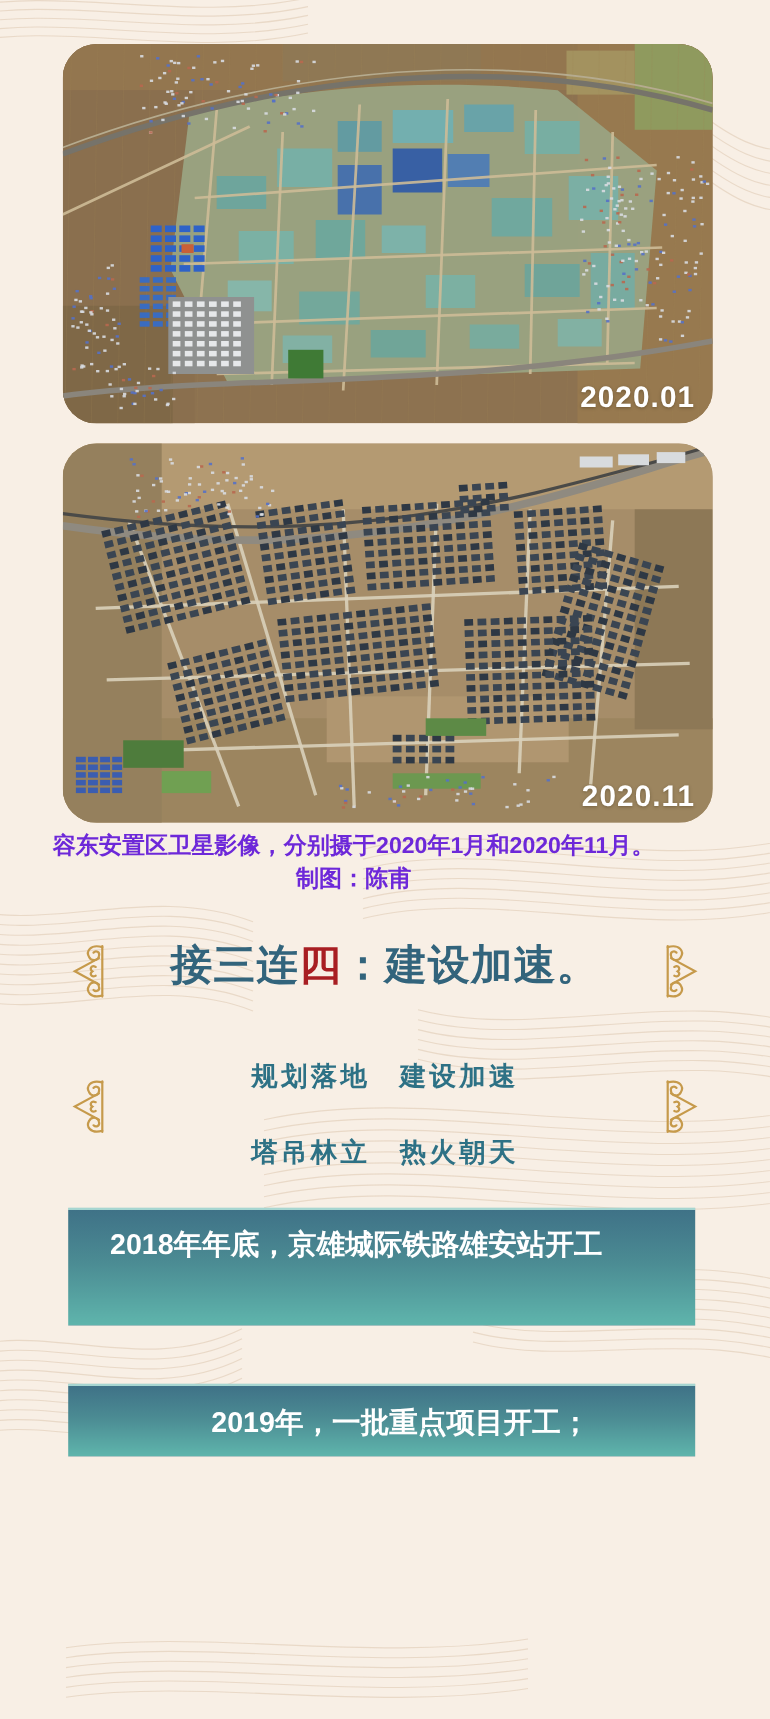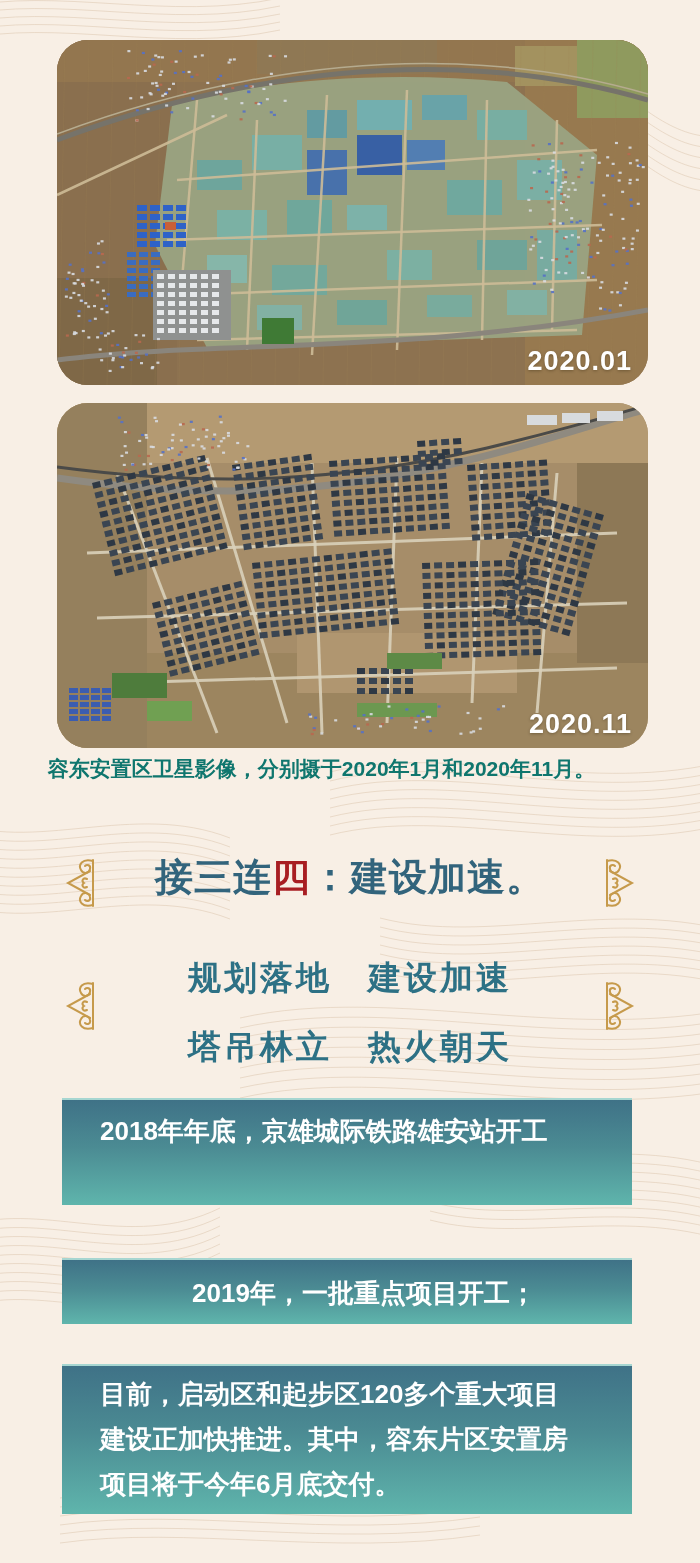--- a/index.html
+++ b/index.html
@@ -5,28 +5,28 @@
   html,body{margin:0;padding:0;background:#f8efe5;}
   .page{position:relative;width:700px;height:1563px;background:#f8efe5;overflow:hidden;
         font-family:"Liberation Sans","DejaVu Sans",sans-serif;}
   .bg-waves{position:absolute;left:0;top:0;width:700px;height:1563px;pointer-events:none;}
   .photo{position:absolute;left:57px;width:591px;height:345px;overflow:hidden;border-radius:31px;}
   .photo svg{display:block;width:100%;height:100%;}
   .photo1{top:40px;}
   .photo2{top:403px;}
   .date-badge{position:absolute;right:16px;bottom:8px;color:#ffffff;font-size:27px;font-weight:bold;
         letter-spacing:1px;text-shadow:0 1px 3px rgba(40,30,10,.35);}
-  .caption{position:absolute;left:0;top:754px;width:643px;text-align:center;color:#0f766e;
+  .caption{position:absolute;left:0;top:754px;width:643px;text-align:center;color:#6d28d9;
         font-weight:bold;font-size:21px;line-height:30px;}
   .heading-row{position:absolute;left:0;top:852px;width:700px;text-align:center;
         font-family:"DejaVu Serif","Liberation Serif",serif;font-weight:bold;font-size:38px;
         color:#32647c;letter-spacing:1px;}
   .heading-row .hl{color:#a81e22;}
   .slogans{position:absolute;left:0;top:956px;width:700px;text-align:center;
-        font-family:"DejaVu Serif","Liberation Serif",serif;font-weight:bold;font-size:33px;
+        font-family:"DejaVu Serif","Liberation Serif",serif;font-weight:bold;font-size:24px;
         color:#2d7185;letter-spacing:3px;}
   .slogans .slogan-line{margin-bottom:25px;line-height:44px;}
   .orn{position:absolute;width:40px;height:52px;}
   .orn svg{display:block;width:100%;height:100%;}
   .orn.flip svg{transform:scaleX(-1);}
   .o1l{left:62px;top:857px;} .o1r{left:598px;top:857px;}
   .o2l{left:62px;top:980px;} .o2r{left:598px;top:980px;}
   .info-box{position:absolute;left:62px;width:570px;box-sizing:border-box;
         background:linear-gradient(180deg,#3f7287 0%,#4b8b93 45%,#5fb5ac 100%);
         border-top:2px solid rgba(255,255,255,.45);
@@ -1436,20 +1436,21 @@
         <rect x="253.7508487701416" y="329.9312861636281" width="3" height="2.2" fill="#b8684f" opacity="0.9"></rect>
         <rect x="412.58493065834045" y="328.31215739250183" width="3" height="2.2" fill="#d8dce1" opacity="0.9"></rect>
         <rect x="322.06624150276184" y="322.222580909729" width="3" height="2.2" fill="#d8dce1" opacity="0.9"></rect>
         <rect x="353.14931869506836" y="313.70588779449463" width="3" height="2.2" fill="#b8684f" opacity="0.9"></rect>
       </svg>
     <span class="date-badge">2020.11</span>
   </div>
 
   <div class="caption">
     <div>容东安置区卫星影像，分别摄于2020年1月和2020年11月。</div>
+    <div>制图：陈甫</div>
   </div>
 
   <div class="orn o1l flip">
     <svg viewBox="0 0 40 52">
         <g fill="none" stroke="#c69a4b" stroke-width="2" stroke-linecap="round">
       <path d="M9 3 L9 49"></path>
       <path d="M9 4 C20 1 24 8 21 13 C19 17 13 17 12 12 C11 8 15 7 17 9"></path>
       <path d="M9 48 C20 51 24 44 21 39 C19 35 13 35 12 40 C11 44 15 45 17 43"></path>
       <path d="M12 14 L34 26 L12 38"></path>
       <path d="M15 22 C19 20 21 24 18 26 C21 28 19 32 15 30"></path>
@@ -1499,19 +1500,14 @@
     <div class="slogan-line">规划落地　建设加速</div>
     <div class="slogan-line">塔吊林立　热火朝天</div>
   </div>
 
   <div class="info-box box1">
       <div class="box-line">2018年年底，京雄城际铁路雄安站开工</div>
     </div>
   <div class="info-box box2">
       <div class="box-line">2019年，一批重点项目开工；</div>
     </div>
-  <div class="info-box box3">
-      <div class="box-line">目前，启动区和起步区120多个重大项目</div>
-      <div class="box-line">建设正加快推进。其中，容东片区安置房</div>
-      <div class="box-line">项目将于今年6月底交付。</div>
-    </div>
 
 </div>
 
 </body></html>

